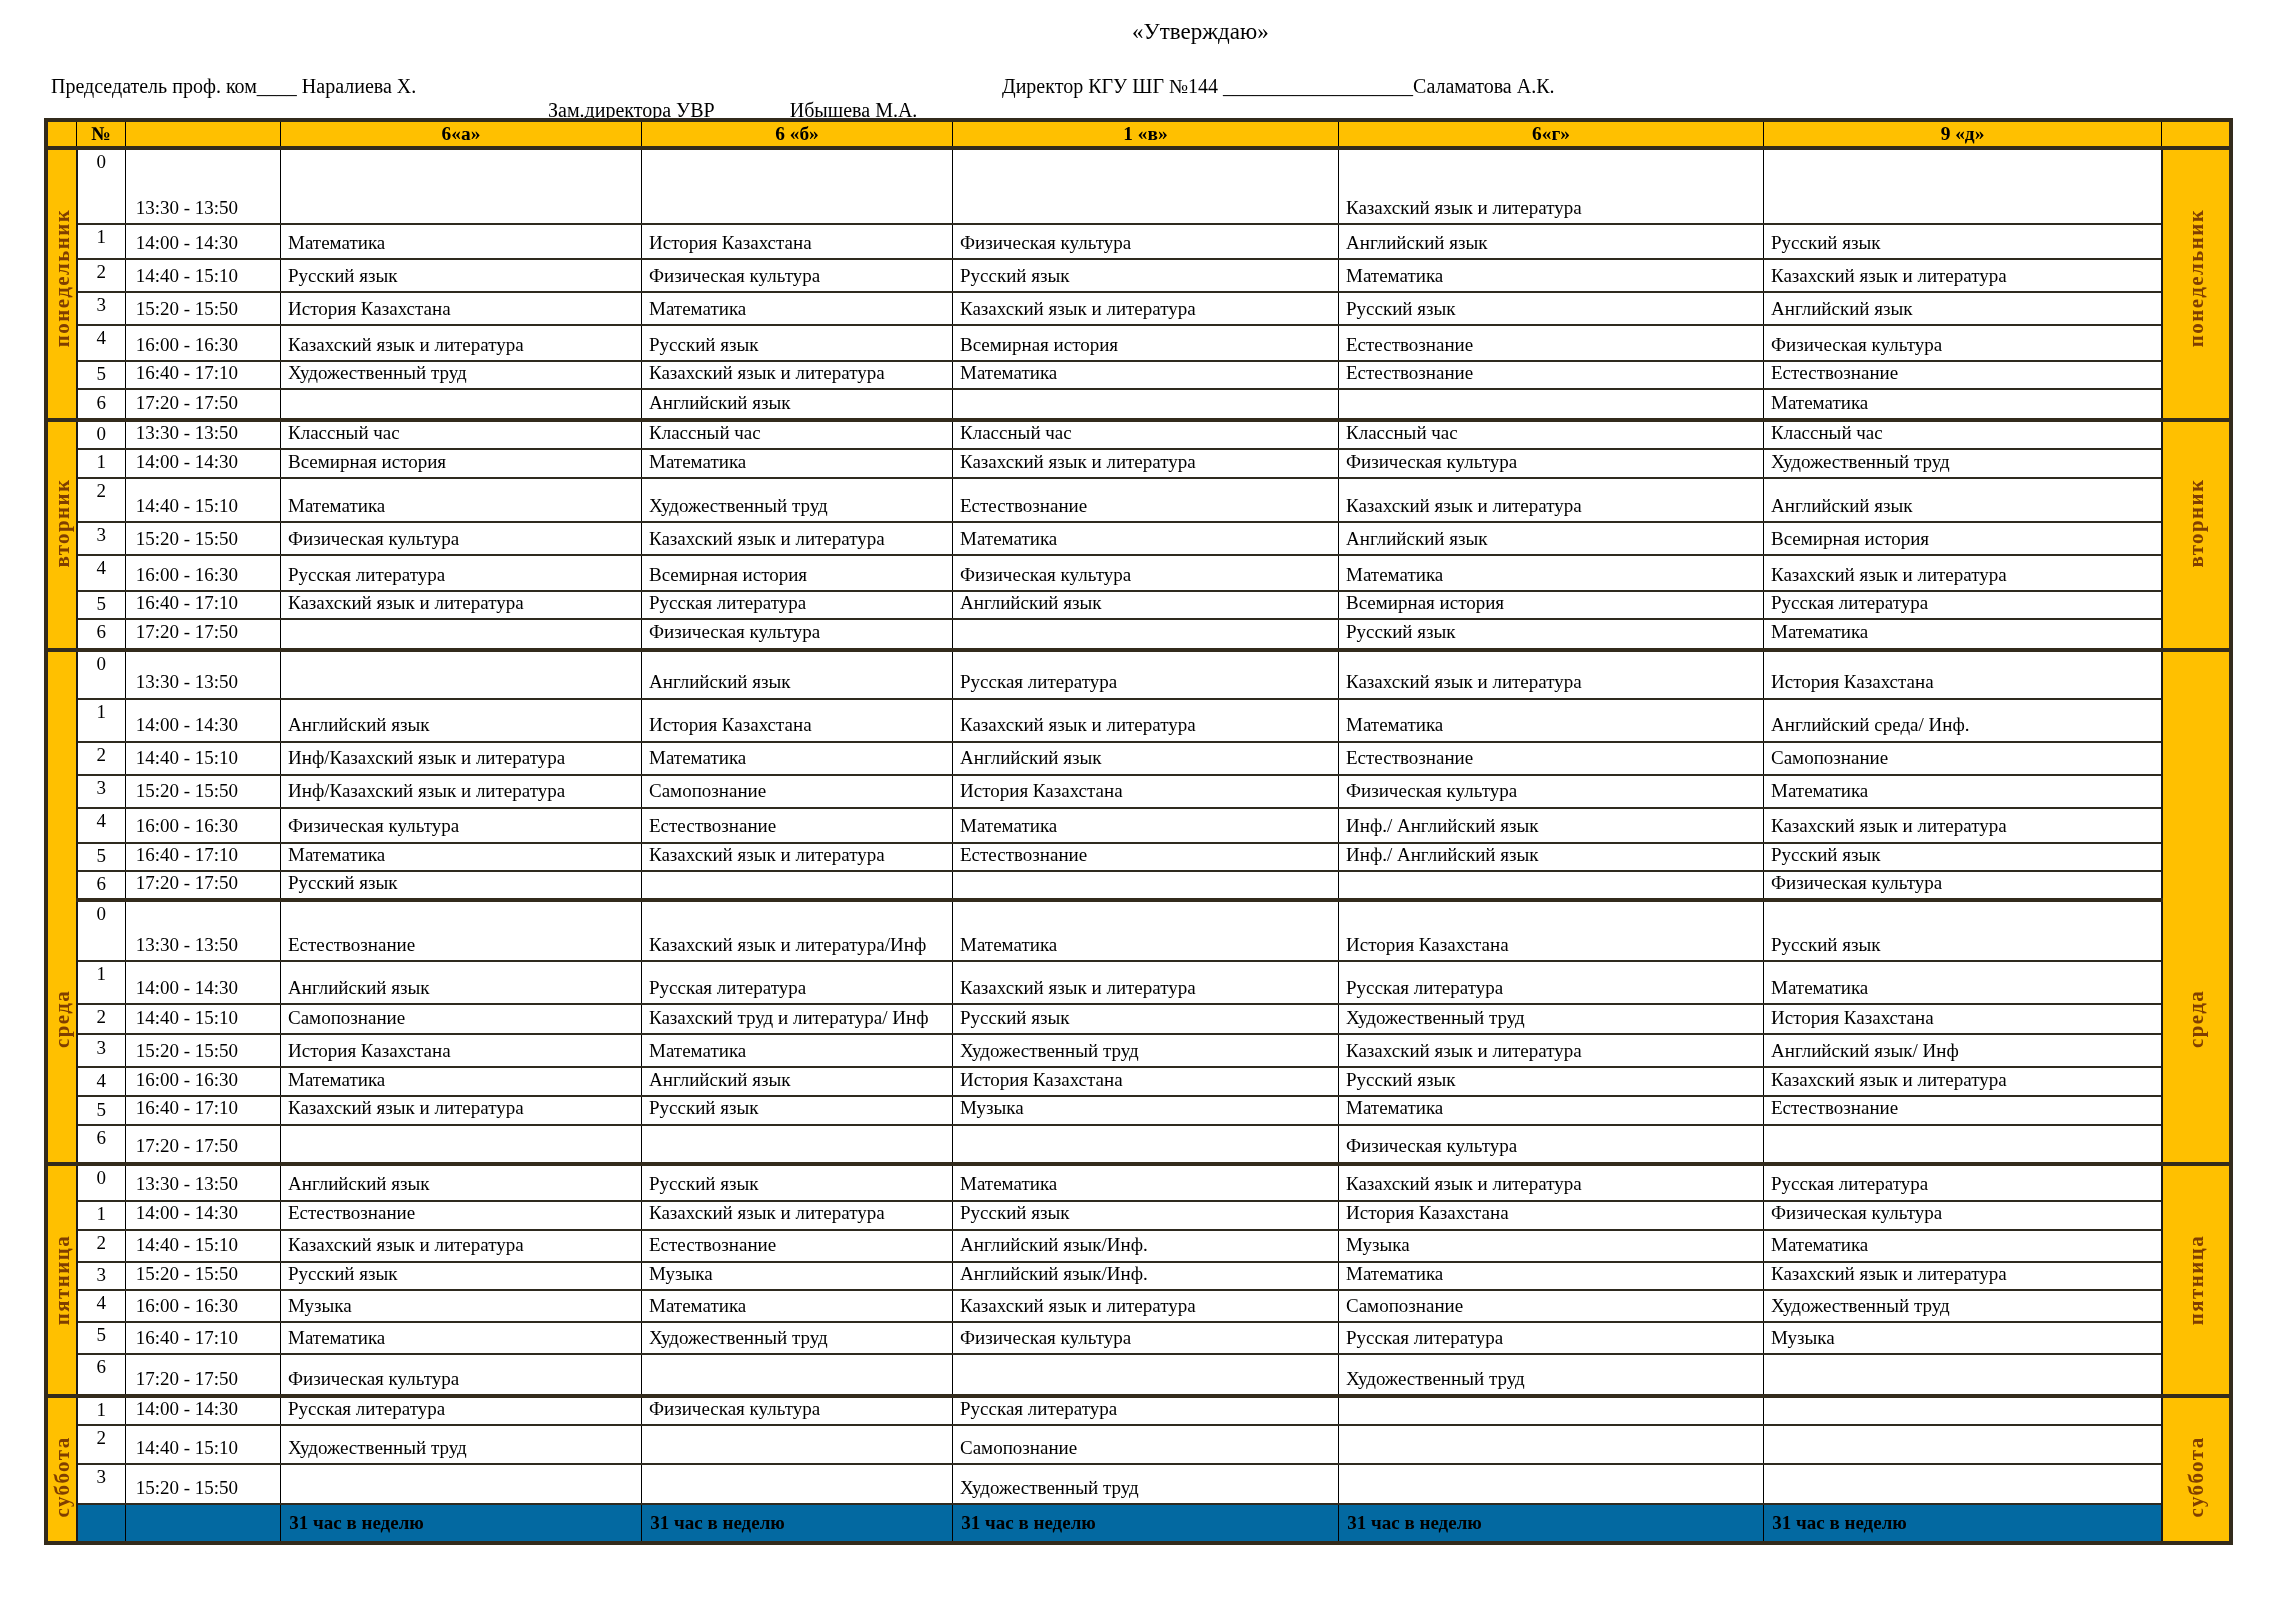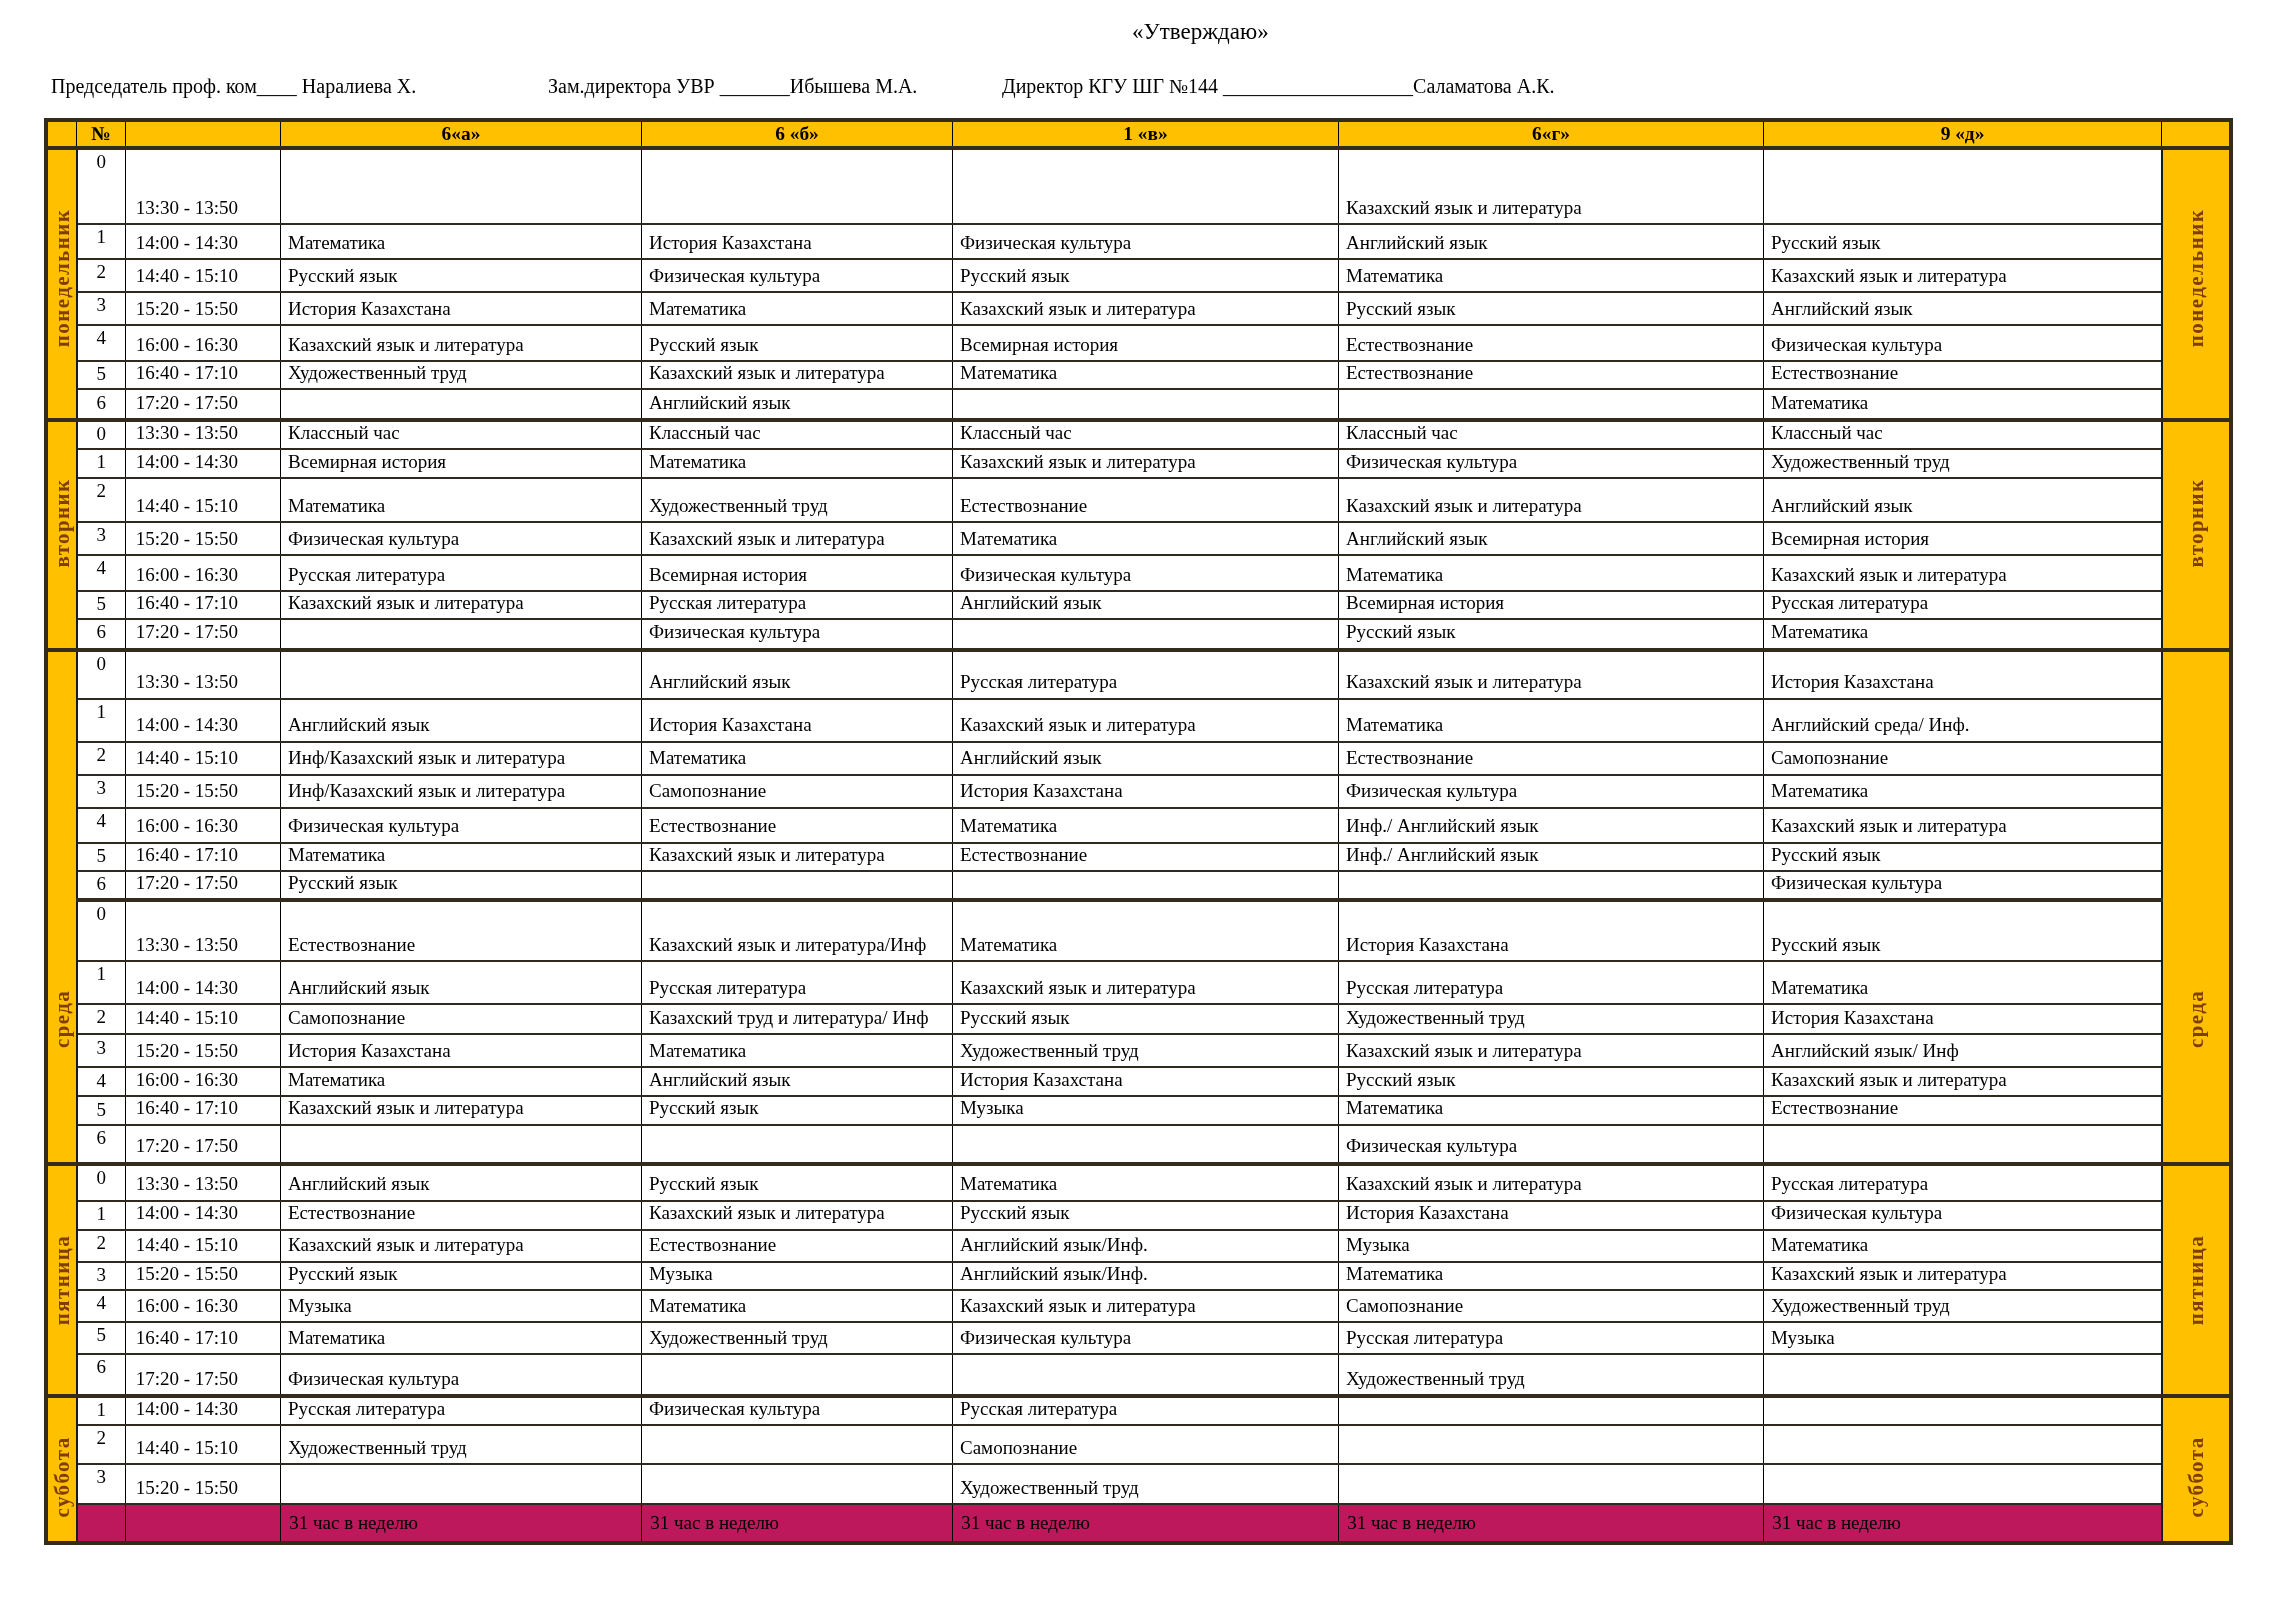--- a/index.html
+++ b/index.html
@@ -8,21 +8,21 @@
     font-family:"Liberation Serif","DejaVu Serif",serif;
     color:#000;
   }
   .approval{
     position:absolute;top:19.4px;left:52.3%;transform:translateX(-50%);
     font-size:23px;white-space:nowrap;
   }
   .sig-line{position:absolute;top:75px;left:0;width:100%;height:28px;font-size:20px;}
   .sig{position:absolute;white-space:nowrap;}
   .sig-left{left:51px;}
-  .sig-center{left:548px;}
+  .sig-center{left:548px;margin-top:24px;}
   .sig-right{left:963px;margin-left:39px;}
 
   table.schedule{
     position:absolute;left:44px;top:118px;
     border-collapse:collapse;table-layout:fixed;
     width:2185px;
     border:4.2px solid #332b1c;
     font-size:19px;
   }
   td,th{overflow:hidden;}
@@ -52,21 +52,21 @@
   .num{
     text-align:center;vertical-align:top;padding-top:1.4px;font-size:19px;
   }
   .time{
     vertical-align:bottom;padding:0 2.8px 4.2px 9.7px;white-space:nowrap;
   }
   .lesson{
     vertical-align:bottom;padding:0 2.8px 4.2px 7px;
   }
   tr.footer-row td{
-    background:#be185d;font-weight:normal;vertical-align:middle;
+    background:#0369a1;font-weight:bold;vertical-align:middle;
     border-top:2.1px solid #2e2a1f;
   }
   tr.footer-row td.total{padding-left:8.3px;}
 </style>
 </head>
 <body>
 
 <div class="approval">«Утверждаю»</div>
 
 <div class="sig-line">

